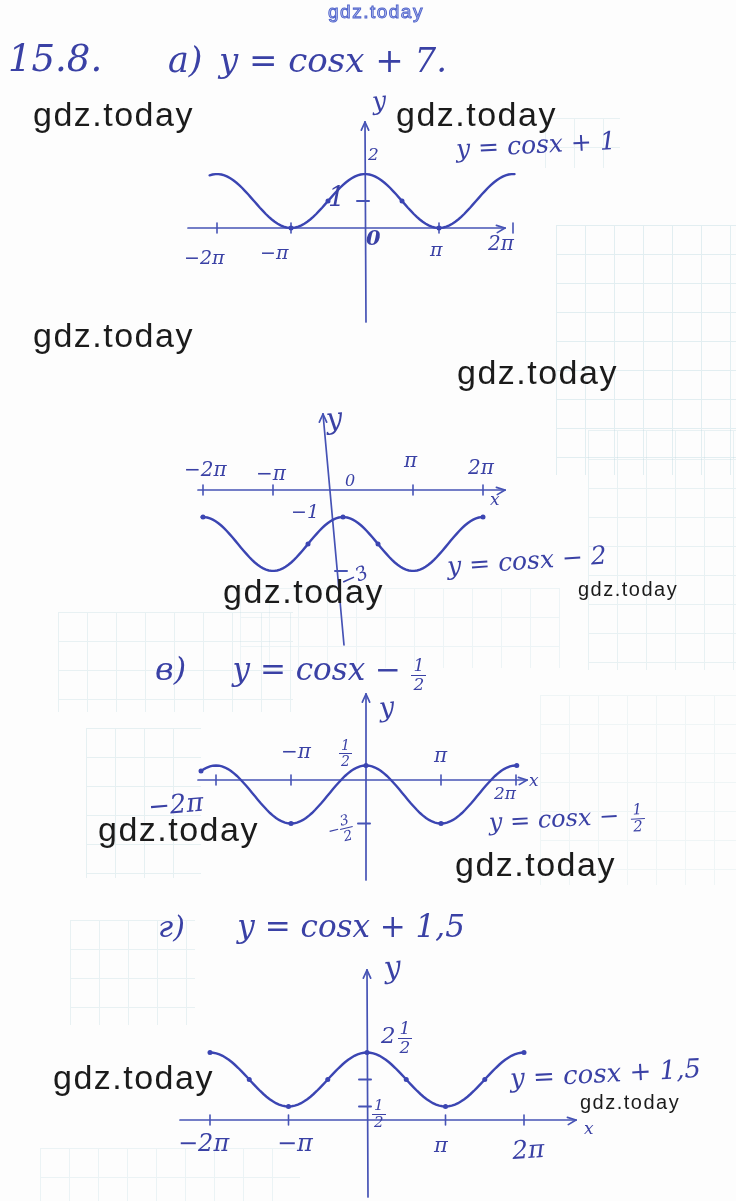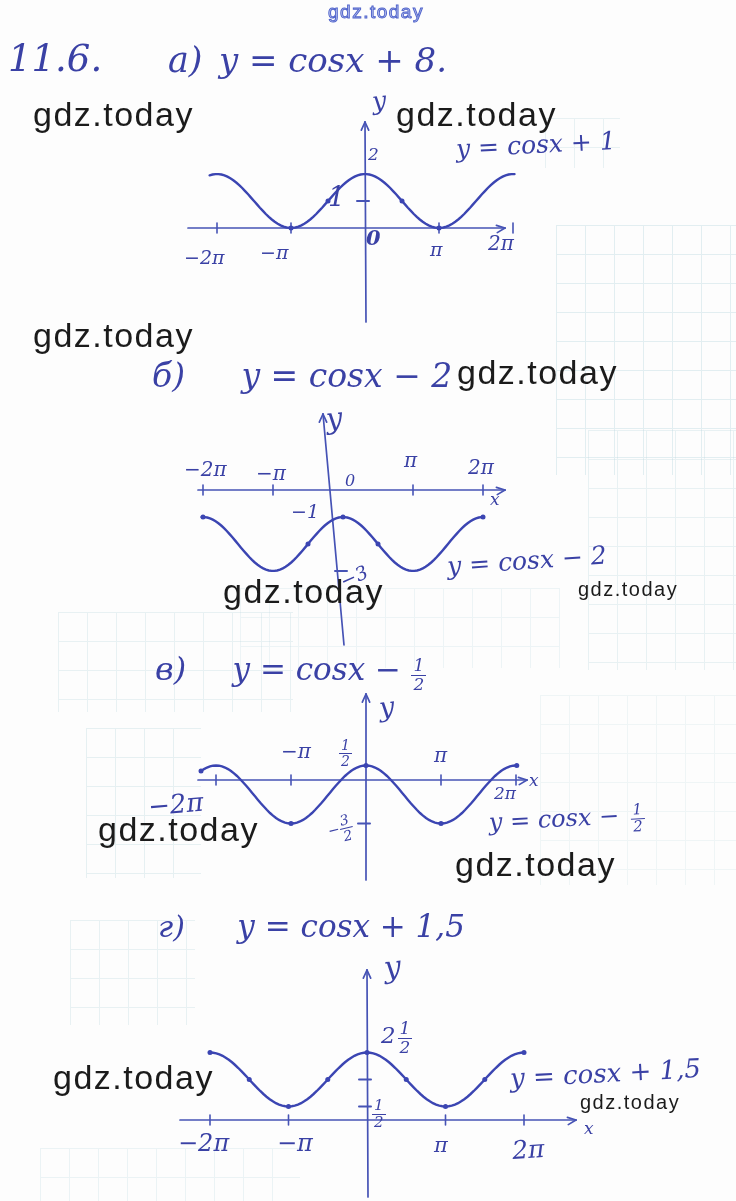--- a/index.html
+++ b/index.html
@@ -126,31 +126,27 @@
   <span class="wm" style="left:396px;top:97px;font-size:34px">gdz.today</span>
   <span class="wm" style="left:33px;top:318px;font-size:34px">gdz.today</span>
   <span class="wm" style="left:457px;top:355px;font-size:34px">gdz.today</span>
   <span class="wm" style="left:223px;top:574px;font-size:34px">gdz.today</span>
   <span class="wm" style="left:578px;top:579px;font-size:20px">gdz.today</span>
   <span class="wm" style="left:98px;top:812px;font-size:34px">gdz.today</span>
   <span class="wm" style="left:455px;top:847px;font-size:34px">gdz.today</span>
   <span class="wm" style="left:53px;top:1060px;font-size:34px">gdz.today</span>
   <span class="wm" style="left:580px;top:1092px;font-size:20px">gdz.today</span>
 
-  <span class="hw" style="left:8px;top:40px;font-size:37px">11.6.</span>
+  <span class="hw" style="left:8px;top:40px;font-size:37px">15.8.</span>
 
   <div class="hdr" style="left:168px;top:40px">
     <span class="hwspan" style="font-size:35px">а)</span>
-    <span class="hwspan" style="font-size:34px;margin-left:12px">y = cosx + 8.</span>
+    <span class="hwspan" style="font-size:34px;margin-left:12px">y = cosx + 7.</span>
   </div>
 
-  <div class="hdr" style="left:152px;top:356px">
-    <span class="hwspan" style="font-size:33px">б)</span>
-    <span class="hwspan" style="font-size:33px;margin-left:52px">y = cosx − 2</span>
-  </div>
 
   <div class="hdr" style="left:155px;top:650px">
     <span class="hwspan" style="font-size:32px">в)</span>
     <span class="hwspan" style="font-size:31px;margin-left:42px">y = cosx −</span>
     <span class="hwspan fr-holder" style="font-size:17px;margin-left:6px"><span class="fr">
           <b>1</b>
           <b>2</b>
         </span></span>
   </div>
 

